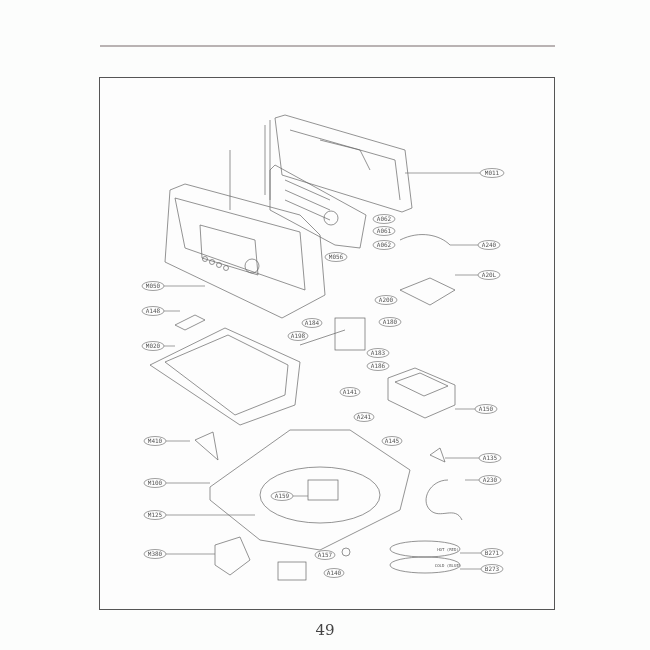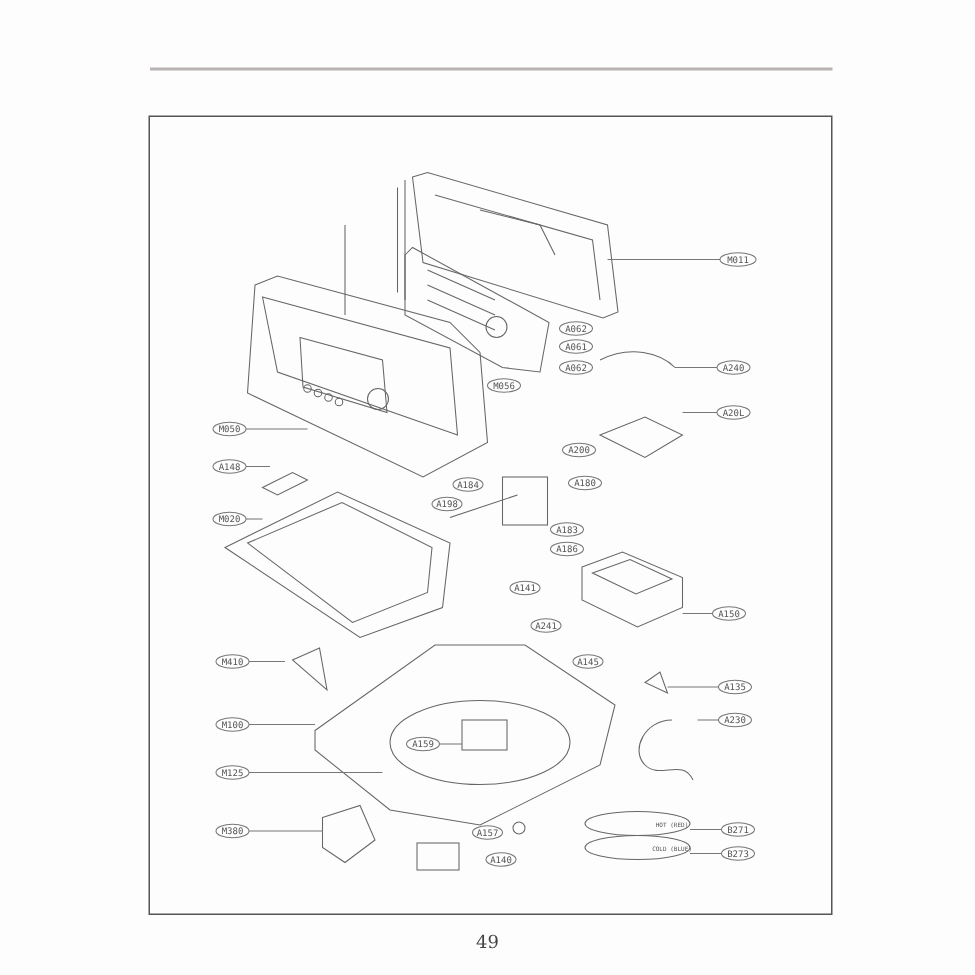--- a/index.html
+++ b/index.html
@@ -4,21 +4,21 @@
 <style>
   html, body { margin:0; padding:0; }
   body { width:650px; height:650px; background:#fcfdfc; position:relative; overflow:hidden;
          font-family:"DejaVu Serif", serif; }
   .rule { position:absolute; left:100px; top:45px; width:455px; height:2px; background:#b9b3b3; }
   .frame { position:absolute; left:99px; top:77px; width:456px; height:533px;
            border:1.5px solid #555; box-sizing:border-box; background:#fdfdfd; }
   svg.diagram { position:absolute; left:0; top:0; }
   .lbl { font-family:"DejaVu Sans Mono", monospace; font-size:6px; fill:#555; }
   .pageno { position:absolute; left:0; width:650px; top:621px; text-align:center;
-            font-size:12px; color:#444; }
+            font-size:15px; color:#444; }
 </style>
 </head>
 <body>
 
 <div class="rule"></div>
 <div class="frame"></div>
 
 <svg class="diagram" width="650" height="650" stroke="#666" fill="none" stroke-width="0.7">
 
   <g>

